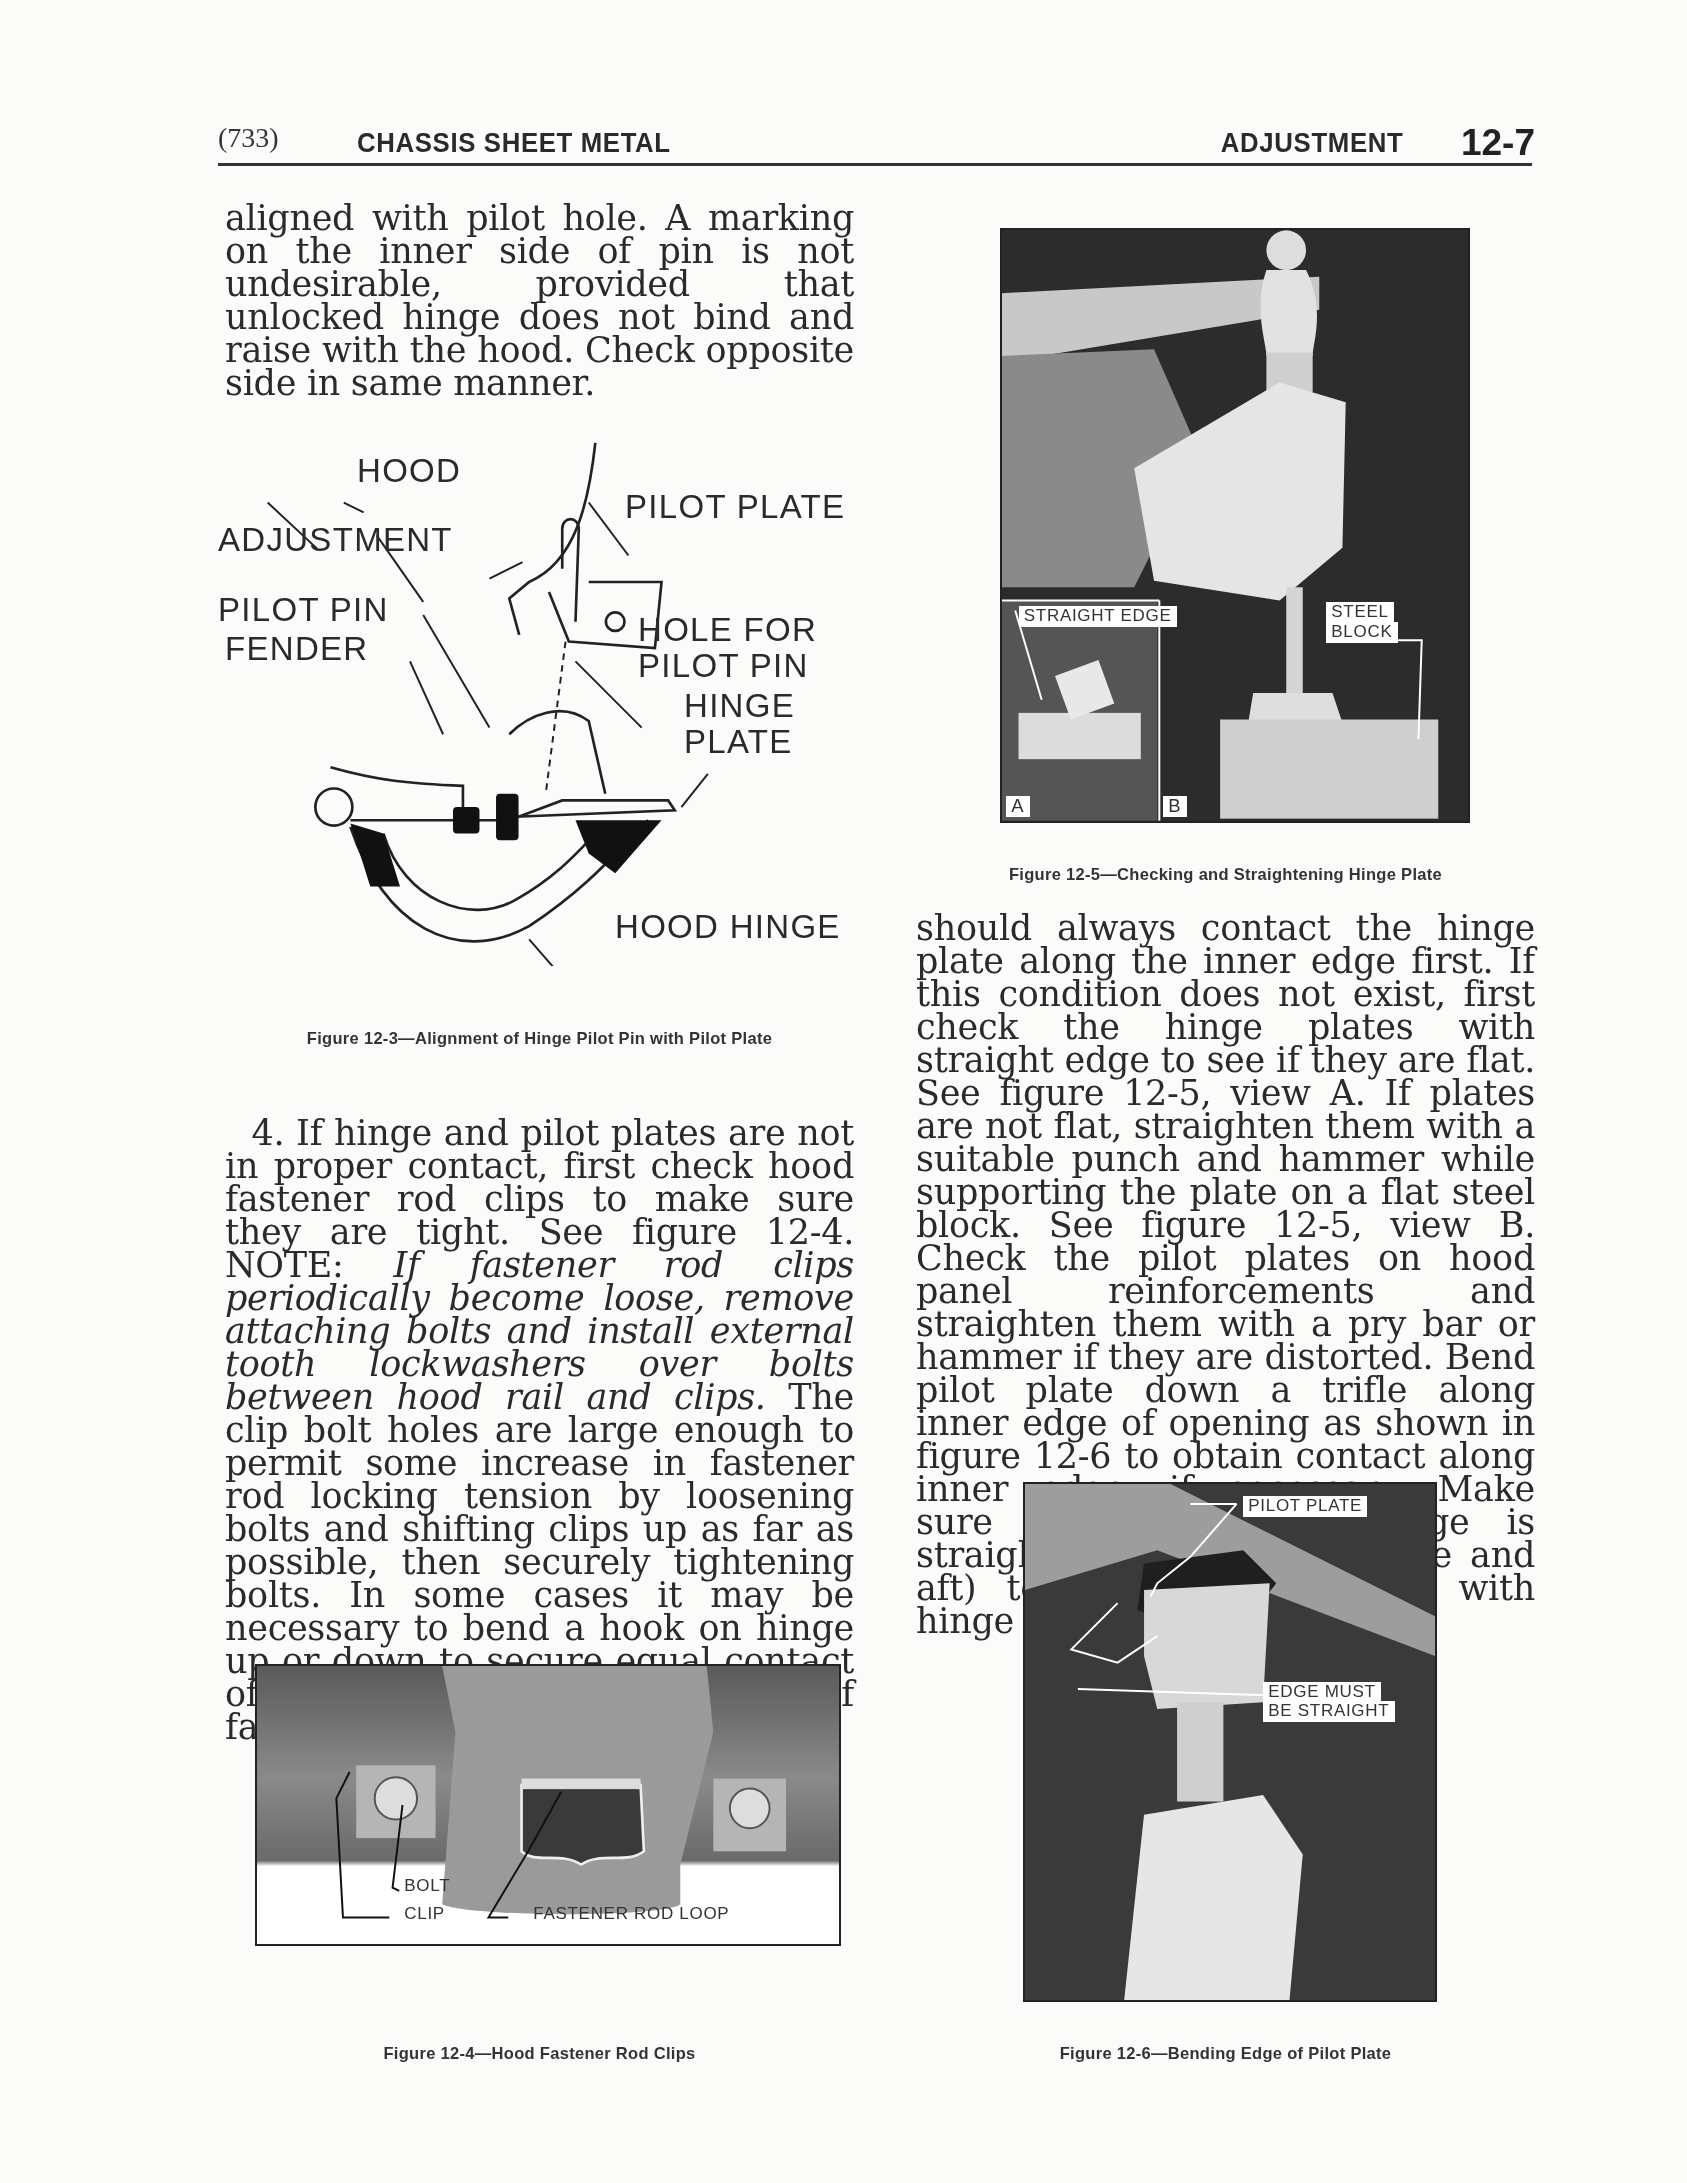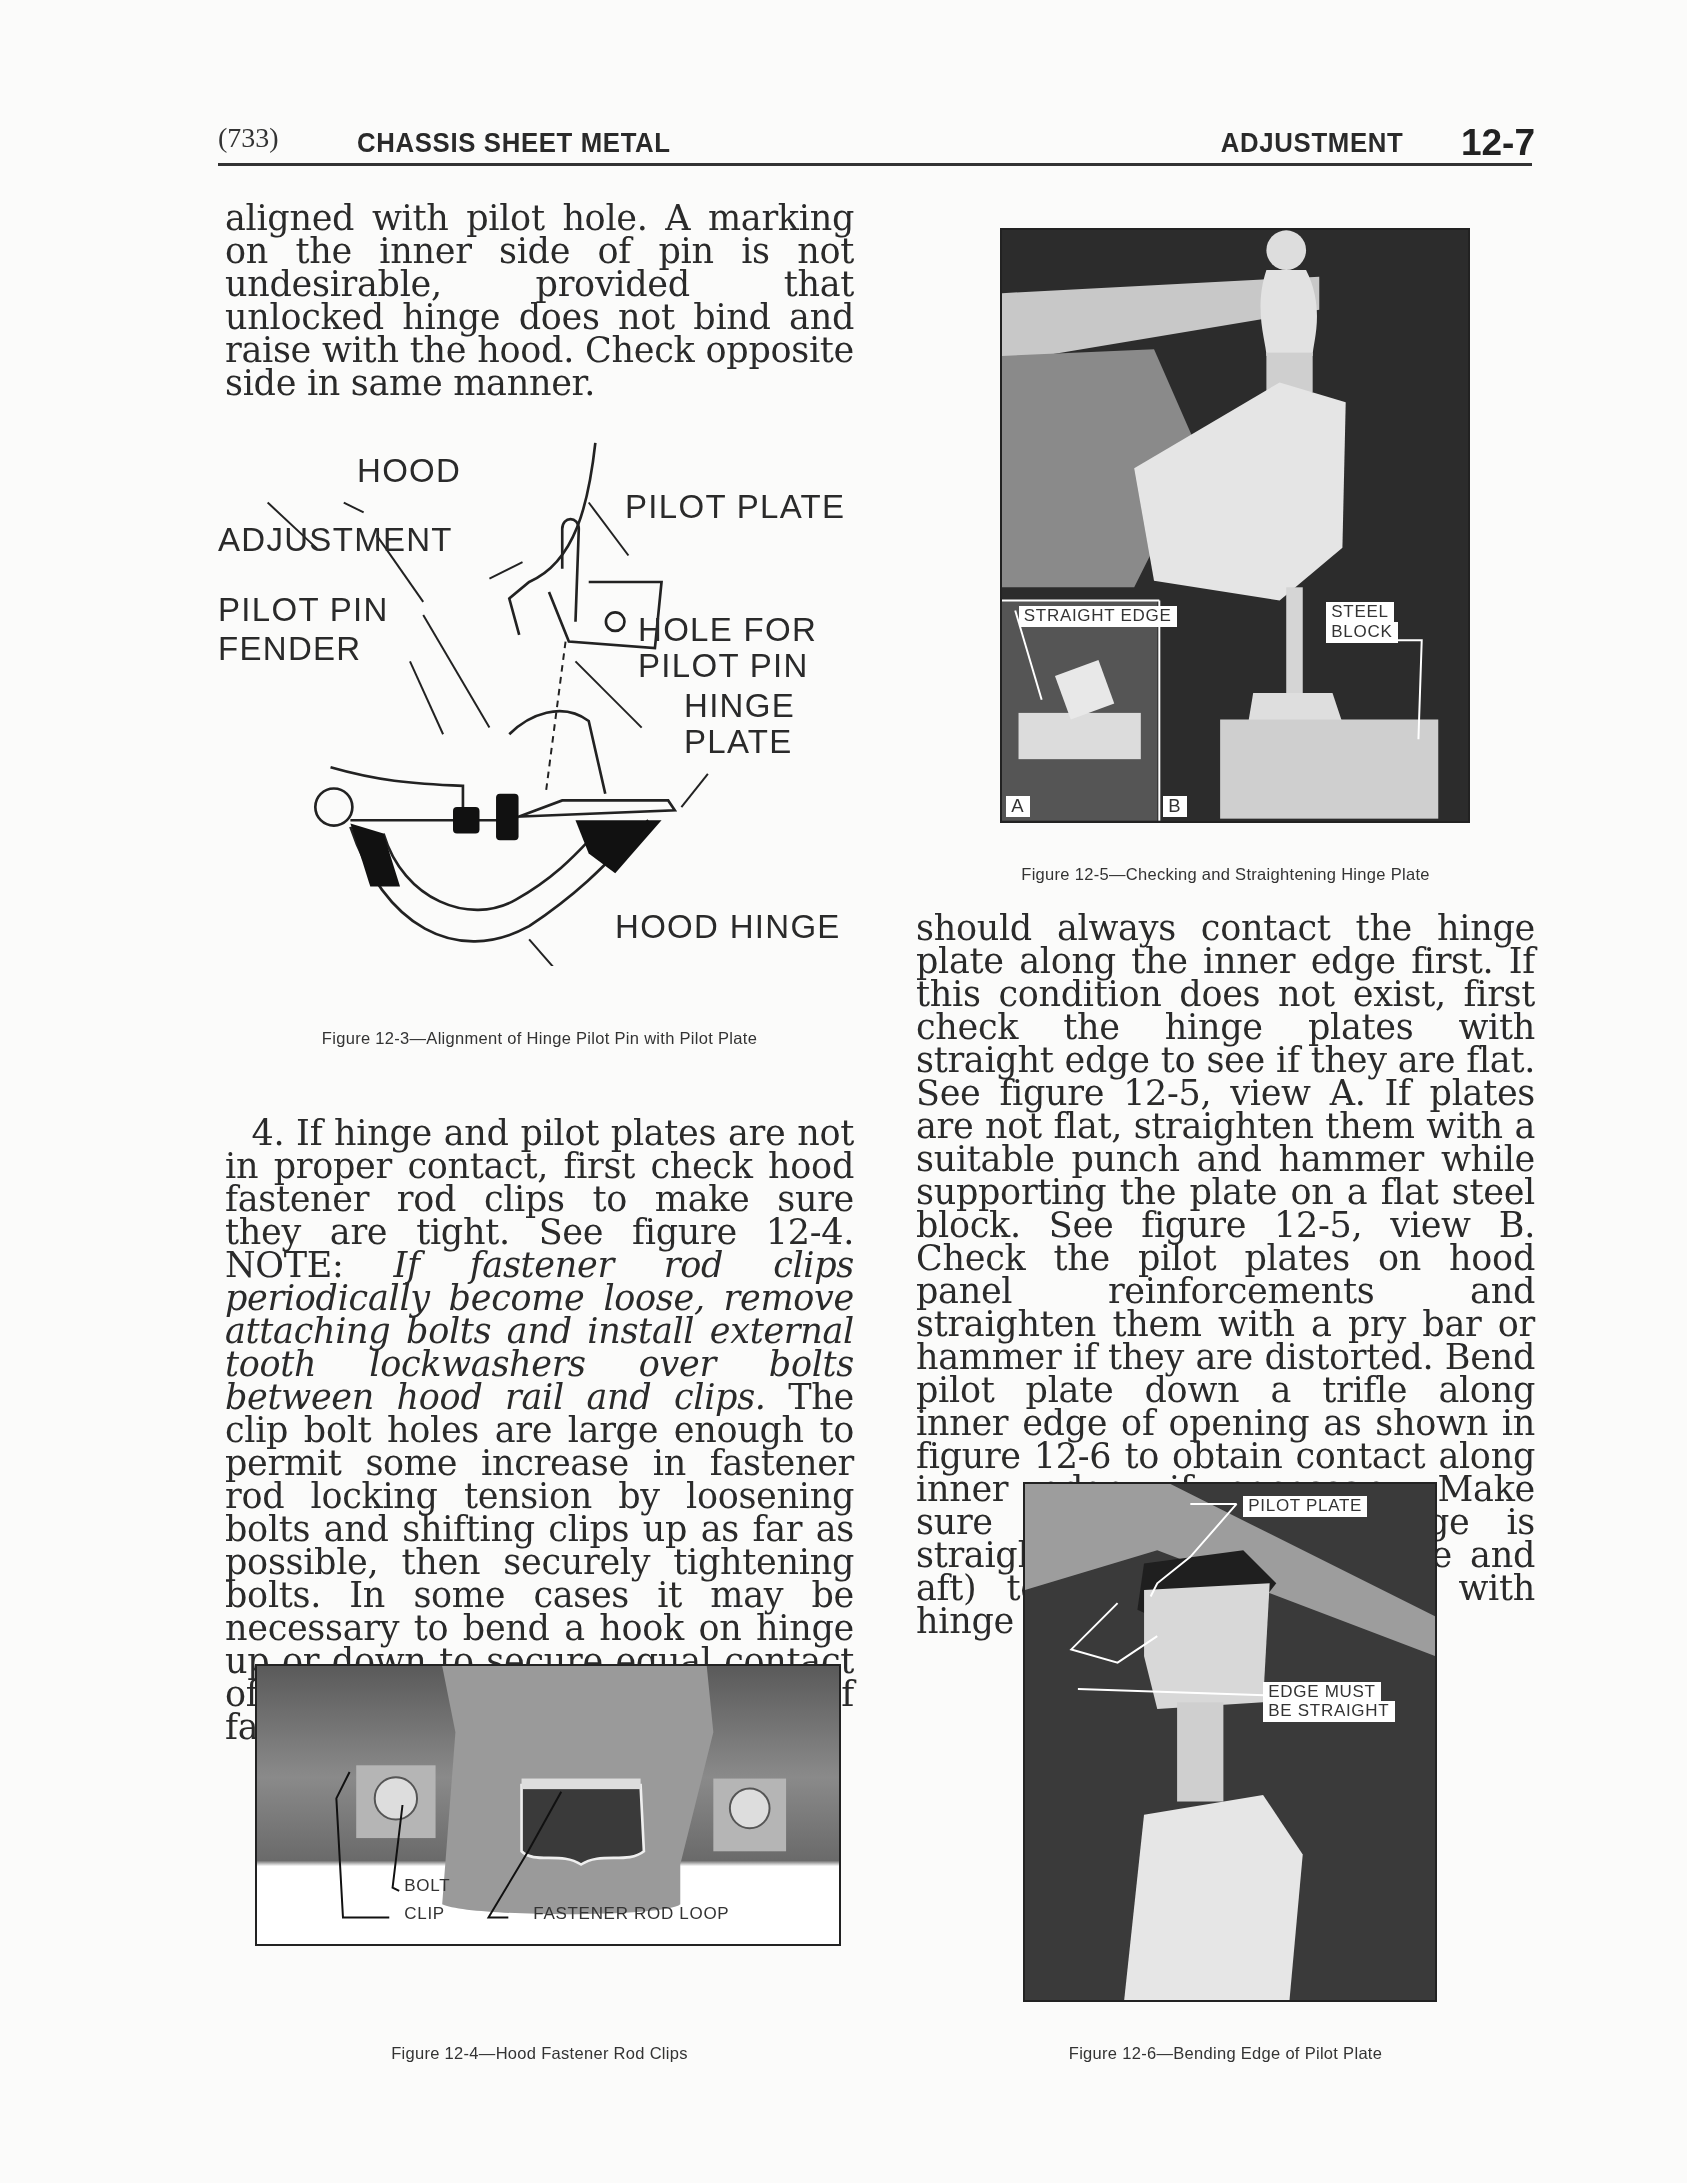--- a/index.html
+++ b/index.html
@@ -21,21 +21,21 @@
 
   
   .txt { position: absolute; font-size: 35px; line-height: 33px; text-align: justify; color: #2a2a2a; font-family: "DejaVu Serif", serif; letter-spacing: -0.3px; }
   .txt p { margin: 0; }
   .indent { text-indent: 26.5px; }
   .ital { font-style: italic; }
 
   .col-left { left: 225px; width: 629px; }
   .col-right { left: 916px; width: 619px; }
 
-  .cap { position: absolute; font-family: "Liberation Sans", sans-serif; font-weight: normal; font-size: 16.5px; color: #333; text-align: center; letter-spacing: 0.3px; }
+  .cap { position: absolute; font-family: "Liberation Sans", sans-serif; font-weight: bold; font-size: 16.5px; color: #333; text-align: center; letter-spacing: 0.3px; }
 
   
   .fig { position: absolute; border: 2px solid #222; overflow: hidden; background: #3a3a3a; }
   .fig-label { position: absolute; background: #fff; color: #333; font-family: "Liberation Sans", sans-serif; font-size: 17px; line-height: 18.5px; padding: 1.3px 5.3px; letter-spacing: 0.7px; }
   .diagram-label { position: absolute; font-family: "Liberation Sans", sans-serif; font-size: 33px; color: #2a2a2a; letter-spacing: 1.3px; line-height: 36px; }
 </style>
 </head>
 <body>
 
 <div class="page-inner">
@@ -83,21 +83,21 @@
         <line x1="540" y1="360" x2="640" y2="460"></line>
         <line x1="290" y1="360" x2="340" y2="470"></line>
         <line x1="700" y1="580" x2="740" y2="530"></line>
         <line x1="470" y1="780" x2="540" y2="860"></line>
       </g>
     </svg>
     <span class="diagram-label" style="left:139px; top:30px;">HOOD</span>
     <span class="diagram-label" style="left:407px; top:66px;">PILOT PLATE</span>
     <span class="diagram-label" style="left:0px; top:99px;">ADJUSTMENT</span>
     <span class="diagram-label" style="left:0px; top:169px;">PILOT PIN</span>
-    <span class="diagram-label" style="left:0px; top:208px;">FENDER</span>
+    <span class="diagram-label" style="left:7px; top:208px;">FENDER</span>
     <span class="diagram-label" style="left:420px; top:189px;">HOLE FOR</span>
     <span class="diagram-label" style="left:420px; top:225px;">PILOT PIN</span>
     <span class="diagram-label" style="left:466px; top:265px;">HINGE</span>
     <span class="diagram-label" style="left:466px; top:301px;">PLATE</span>
     <span class="diagram-label" style="left:397px; top:486px;">HOOD HINGE</span>
   </div>
   <div class="cap" style="left:225px; width:629px; top:1029px;">Figure 12-3—Alignment of Hinge Pilot Pin with Pilot Plate</div>
 
   <div class="txt col-left" style="top:1117px;">
     <p class="indent"><span>4. If hinge and pilot plates are not in proper contact, first check hood fastener rod clips to make sure they are tight. See figure 12-4. NOTE: </span><span class="ital">If fastener rod clips periodically become loose, remove attaching bolts and install external tooth lockwashers over bolts between hood rail and clips.</span><span> The clip bolt holes are large enough to permit some increase in fastener rod locking tension by loosening bolts and shifting clips up as far as possible, then securely tightening bolts. In some cases it may be necessary to bend a hook on hinge up or down to secure equal contact of both hooks with the loop of fastener rod.</span></p>

